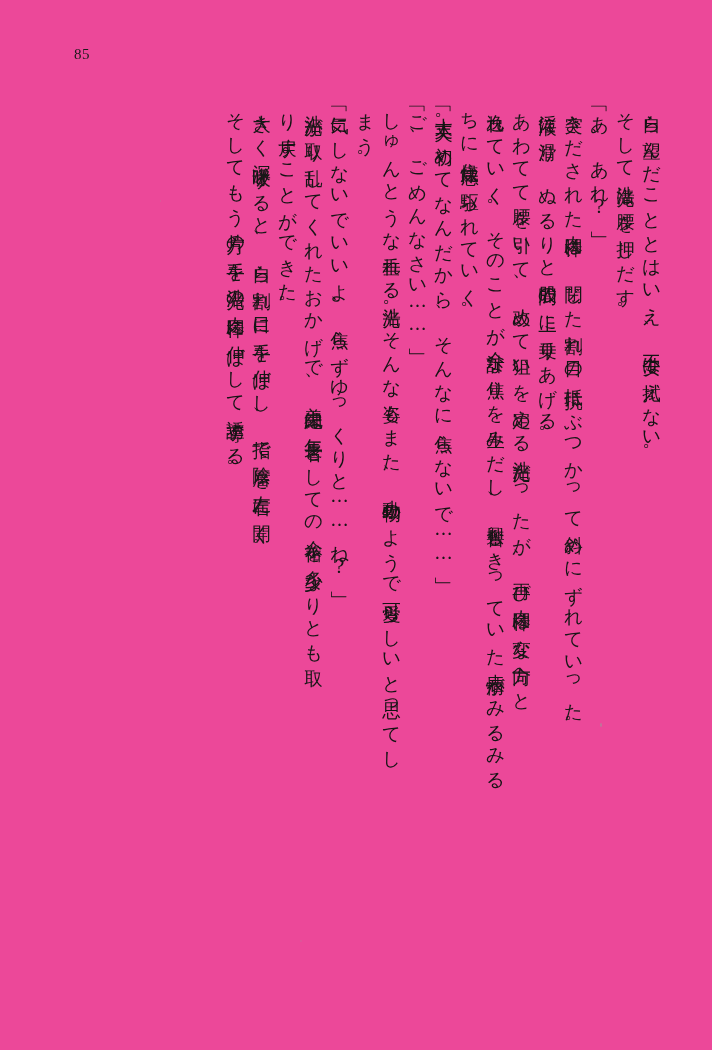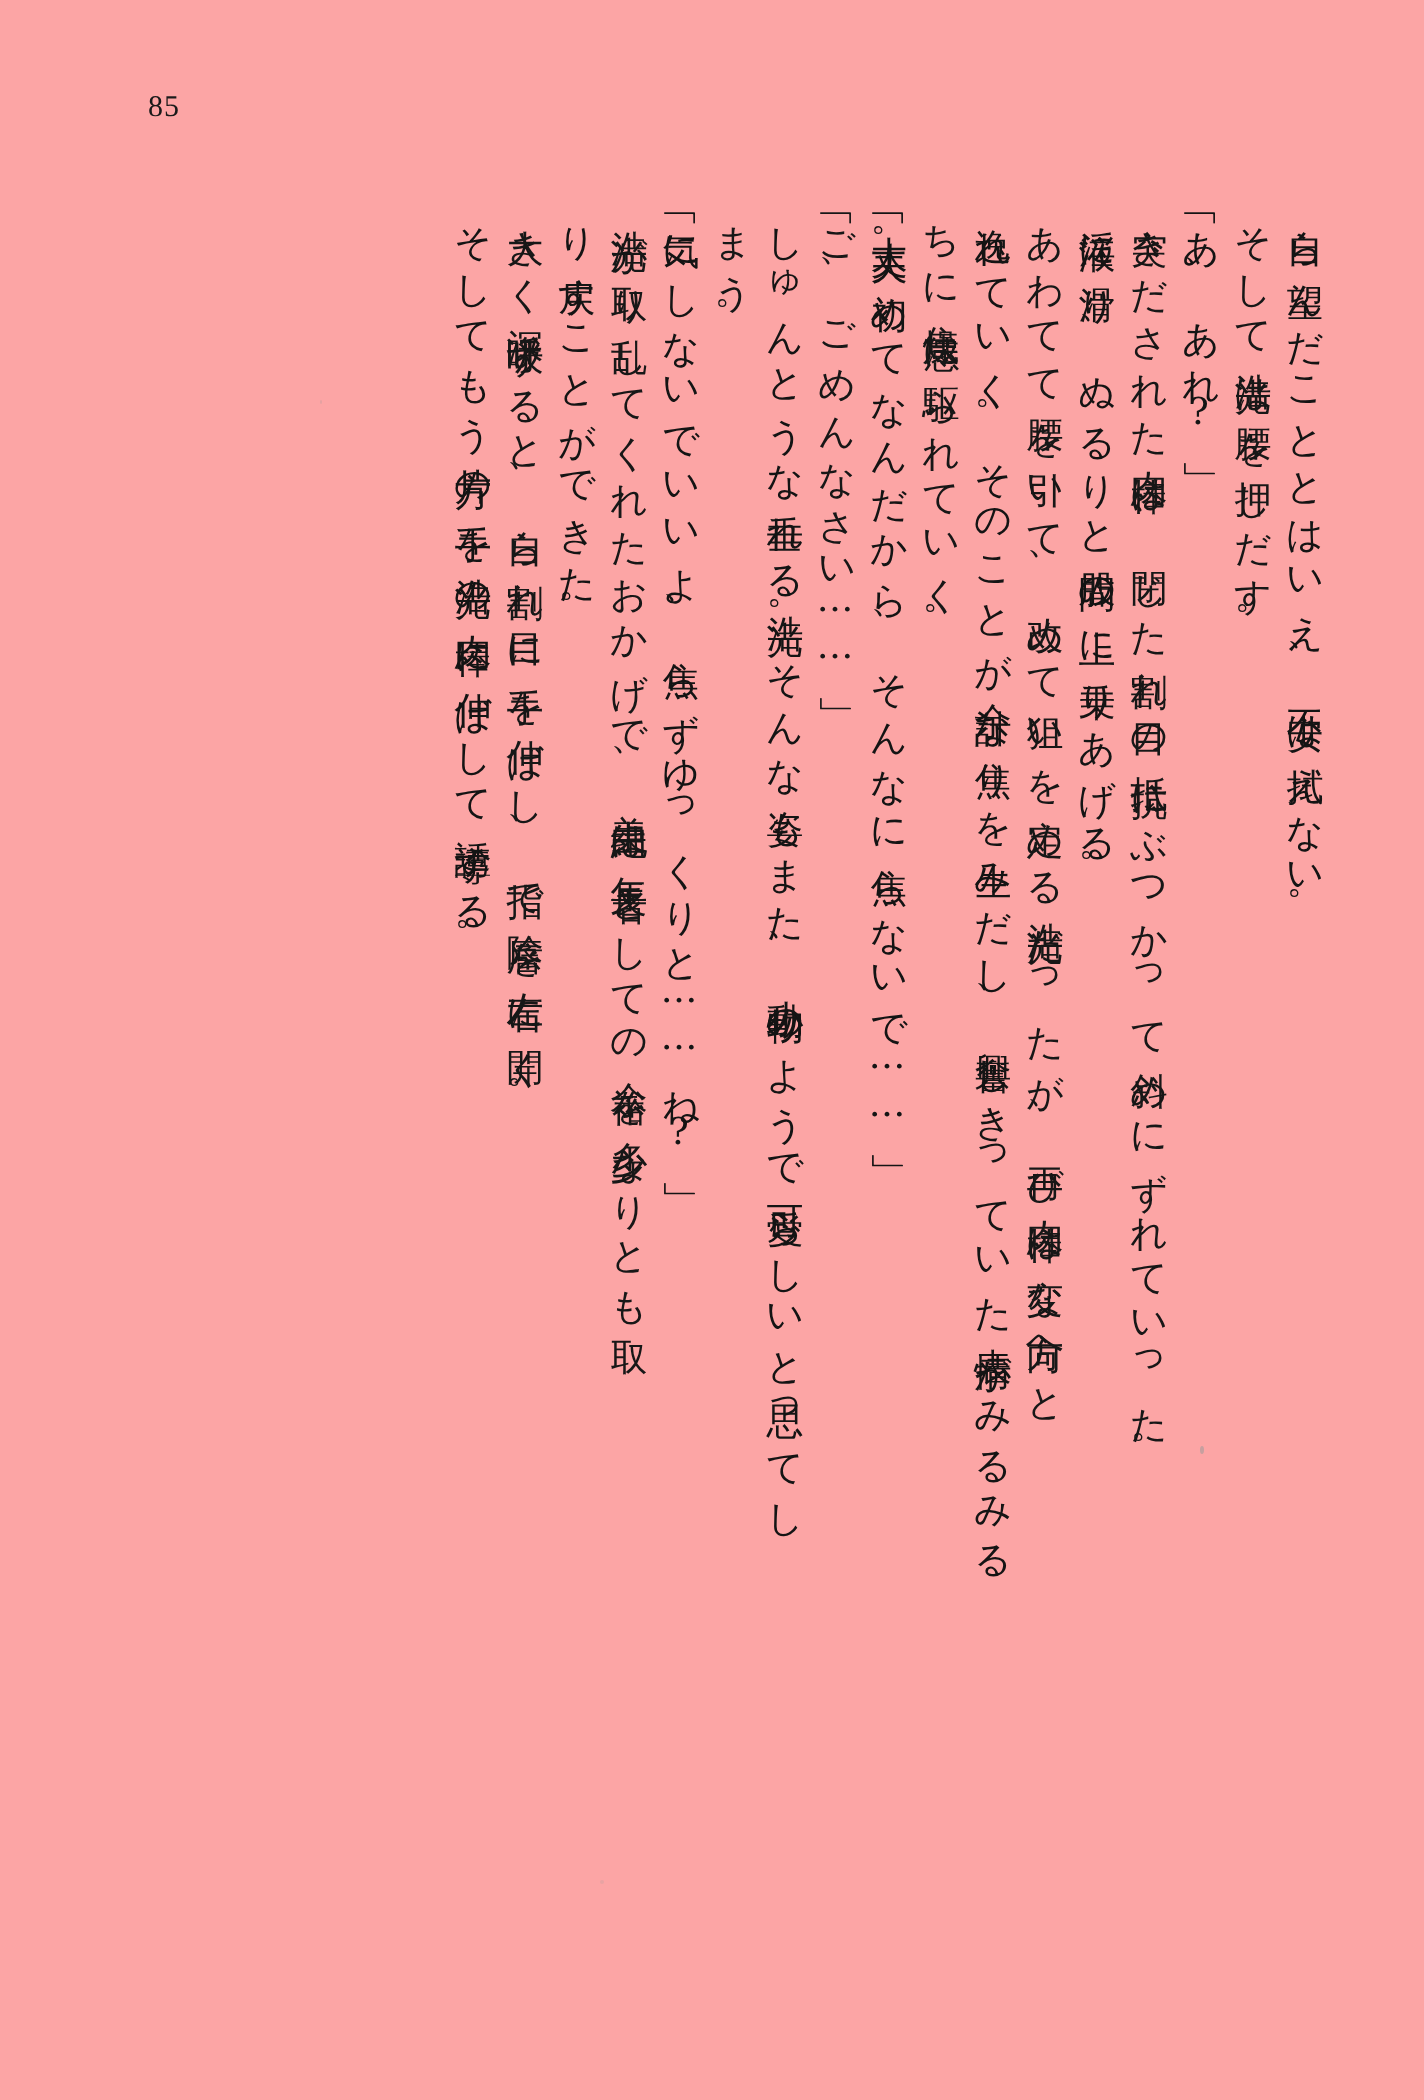--- a/index.html
+++ b/index.html
@@ -7,21 +7,21 @@
     padding: 0;
     background: #ffffff;
   }
   body {
     font-family: "Liberation Serif", "DejaVu Serif", serif;
   }
   .page {
     position: relative;
     width: 712px;
     height: 1050px;
-    background: #fca5a5;
+    background: #ec4899;
     overflow: hidden;
   }
   .page-number {
     position: absolute;
     top: 46px;
     left: 74px;
     font-size: 15px;
     color: #1a1a1a;
     font-family: "Liberation Serif", "DejaVu Serif", serif;
     letter-spacing: 0.5px;

